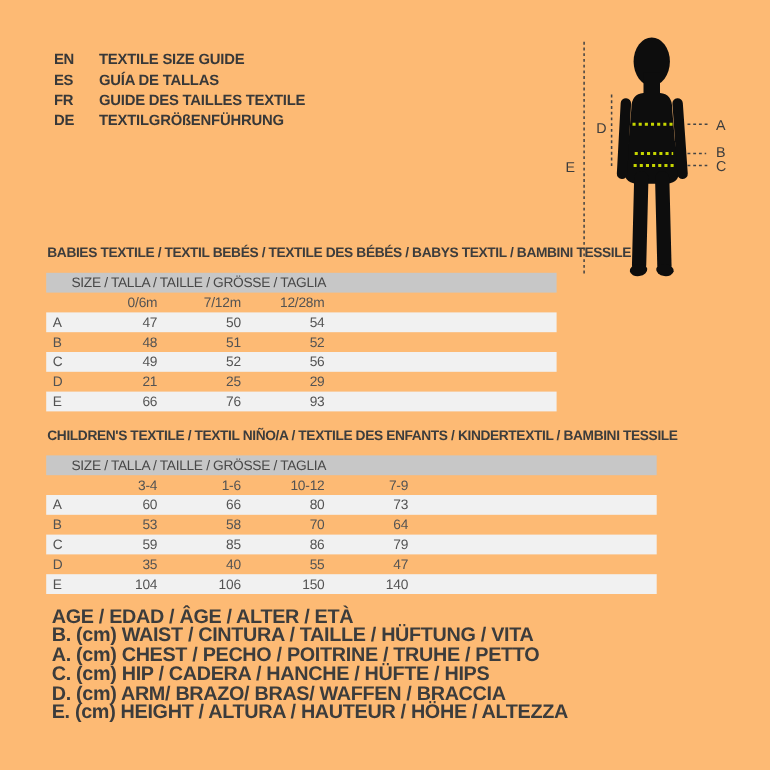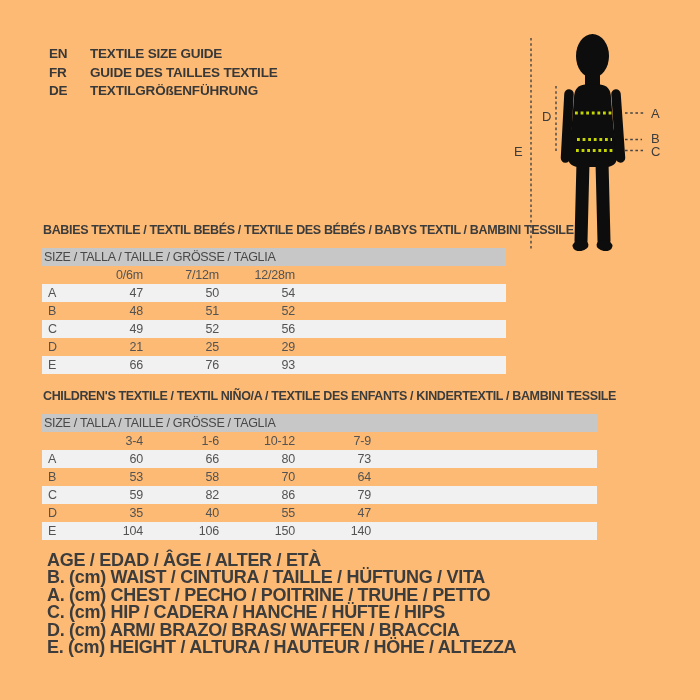--- a/index.html
+++ b/index.html
@@ -13,21 +13,21 @@
   .lang-row { display:flex; height:18.75px; align-items:center; font-size:13.5px; font-weight:700; color:#383838; }
   .lang-code { width:41px; }
   
   .section-heading { position:absolute; left:43px; font-size:12.5px; font-weight:700; letter-spacing:-0.35px; color:#3c3c3c; white-space:nowrap; }
   .heading-babies { top:223px; }
   .heading-children { top:389px; }
   
   .size-table { position:absolute; left:42px; font-size:12.5px; font-weight:400; color:#535353; }
   .babies-table { top:248px; }
   .children-table { top:414px; }
-  .t-head { height:18px; background:#c7c7c7; padding-left:2px; display:flex; align-items:center; color:#484848; letter-spacing:-0.3px; }
+  .t-head { height:18px; background:#c7c7c7; padding-left:23px; display:flex; align-items:center; color:#484848; letter-spacing:-0.3px; }
   .babies-table .t-head, .babies-table .t-row { width:464px; }
   .children-table .t-head, .children-table .t-row { width:555px; }
   .t-row { display:grid; height:18px; align-items:center; }
   .babies-table .t-row { grid-template-columns:25px 76px 76px 76px 1fr; }
   .children-table .t-row { grid-template-columns:25px 76px 76px 76px 76px 1fr; }
   .t-label { padding-left:6px; }
   .t-cell { text-align:right; }
   .stripe { background:#f1f1f1; }
   
   .legend { position:absolute; left:47px; top:552px; font-size:18px; font-weight:700; line-height:17.4px; color:#3c3c3c; letter-spacing:-0.3px; white-space:nowrap; }
@@ -37,20 +37,24 @@
 </style>
 </head>
 <body>
 
 <div class="canvas">
 
   <section class="lang-block">
     <div class="lang-row">
       <span class="lang-code">EN</span>
       <span class="lang-label">TEXTILE SIZE GUIDE</span>
+    </div>
+    <div class="lang-row">
+      <span class="lang-code">ES</span>
+      <span class="lang-label">GUÍA DE TALLAS</span>
     </div>
     <div class="lang-row">
       <span class="lang-code">FR</span>
       <span class="lang-label">GUIDE DES TAILLES TEXTILE</span>
     </div>
     <div class="lang-row">
       <span class="lang-code">DE</span>
       <span class="lang-label">TEXTILGRÖßENFÜHRUNG</span>
     </div>
   </section>
@@ -154,21 +158,21 @@
     <div class="t-row">
       <span class="t-label">B</span>
       <span class="t-cell">53</span>
       <span class="t-cell">58</span>
       <span class="t-cell">70</span>
       <span class="t-cell">64</span>
     </div>
     <div class="t-row stripe">
       <span class="t-label">C</span>
       <span class="t-cell">59</span>
-      <span class="t-cell">82</span>
+      <span class="t-cell">85</span>
       <span class="t-cell">86</span>
       <span class="t-cell">79</span>
     </div>
     <div class="t-row">
       <span class="t-label">D</span>
       <span class="t-cell">35</span>
       <span class="t-cell">40</span>
       <span class="t-cell">55</span>
       <span class="t-cell">47</span>
     </div>

